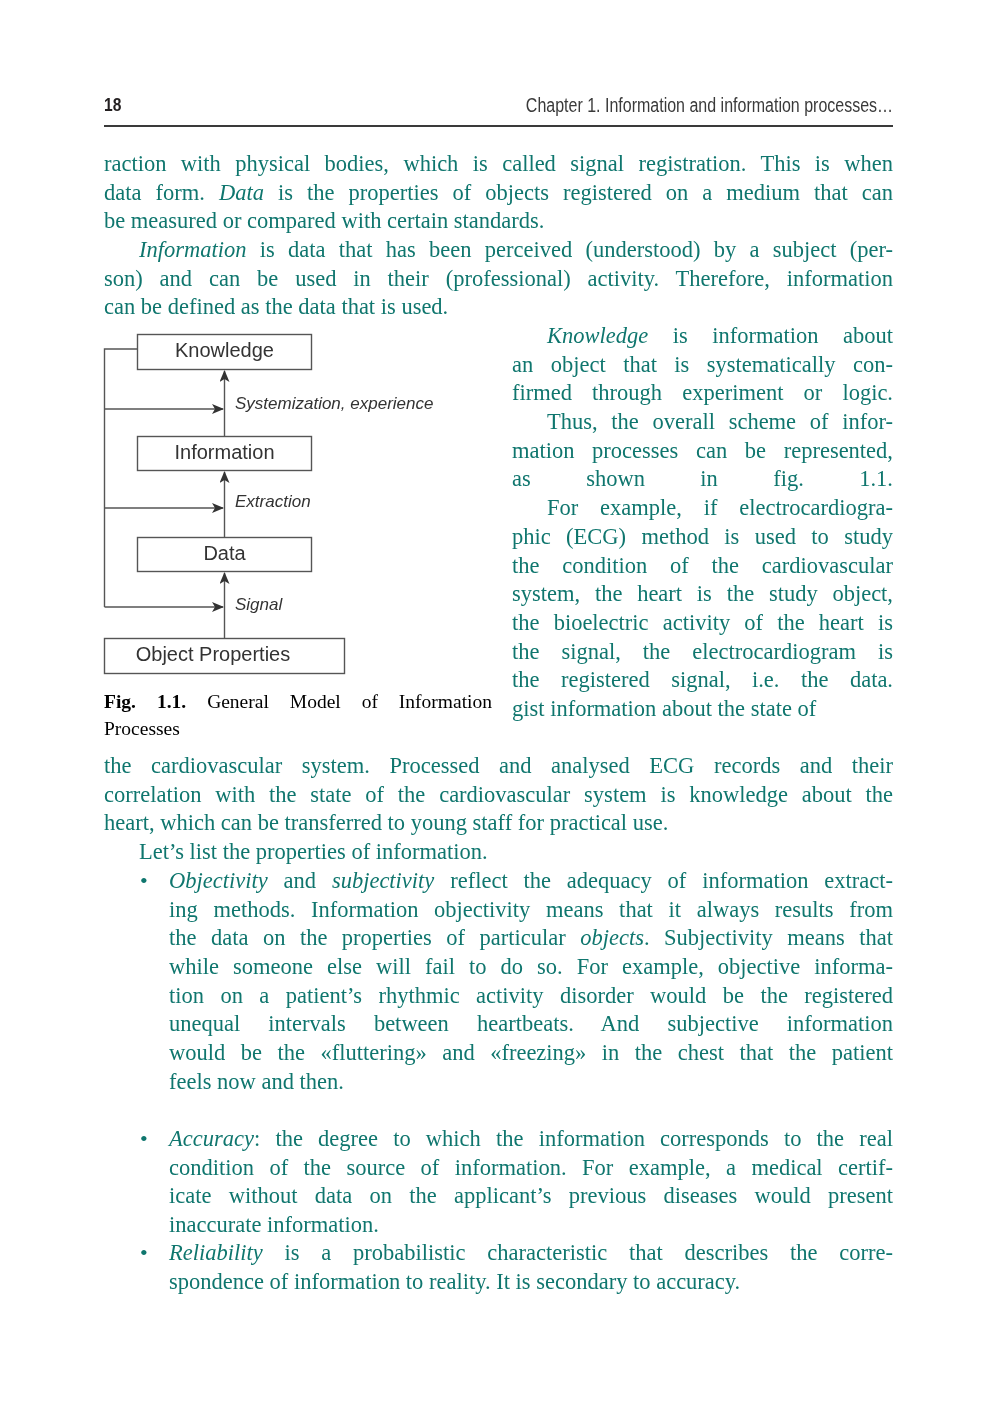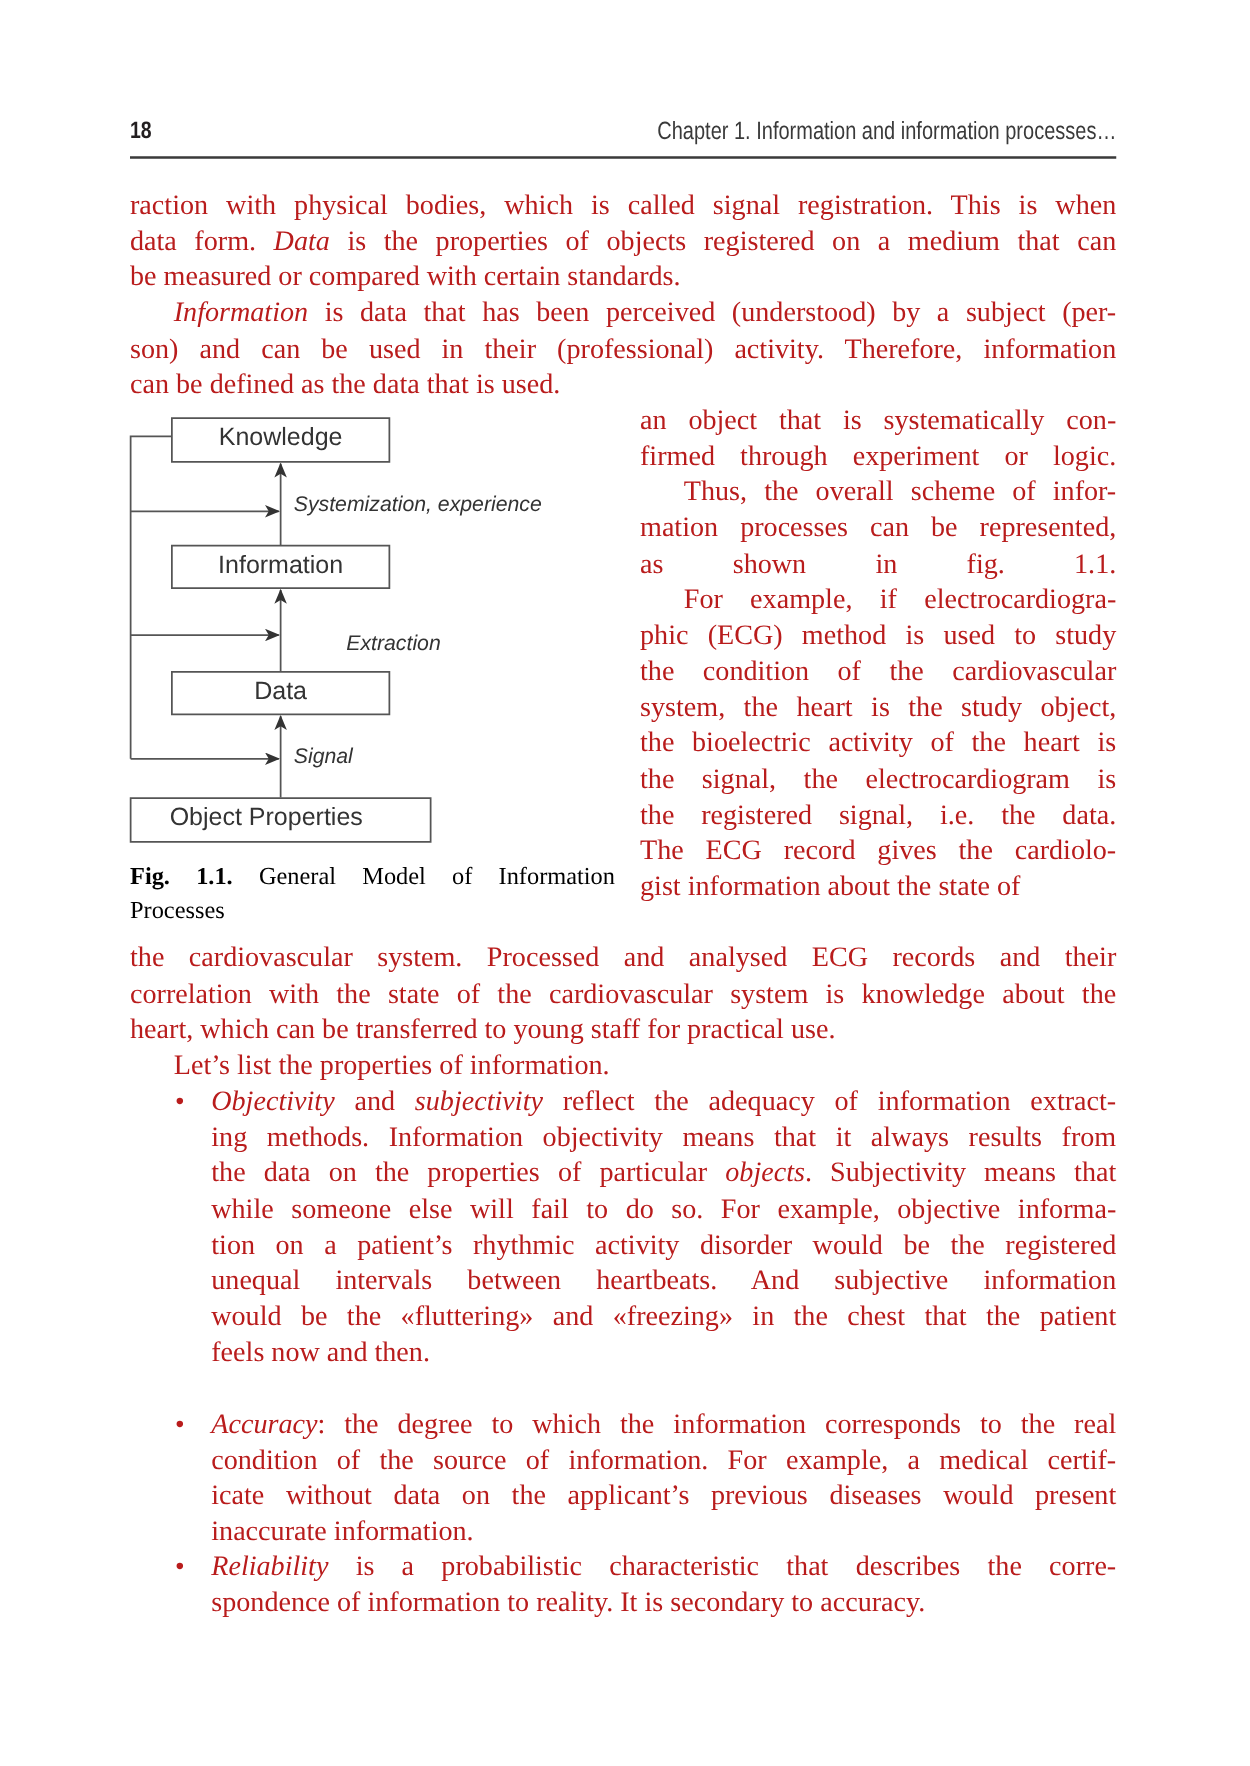--- a/index.html
+++ b/index.html
@@ -2,21 +2,21 @@
 <html><head>
 <meta charset="utf-8">
 <style>
   html, body { margin: 0; padding: 0; background: #ffffff; }
   body { width: 1000px; height: 1413px; position: relative; overflow: hidden; color: #231f20; }
   .header { position: absolute; left: 104px; top: 94px; width: 789px; height: 30px; }
   .page-num { position: absolute; left: 0; top: 0; font-family: "Liberation Sans", sans-serif; font-size: 19px; font-weight: bold; transform: scaleX(0.82); transform-origin: left; letter-spacing: 0; }
   .running-head { position: absolute; right: 0; top: 0; font-family: "Liberation Sans", sans-serif; font-size: 20px; white-space: nowrap; transform: scaleX(0.8); transform-origin: right; color: #3a3a3a; }
   .header-rule { position: absolute; left: 104px; top: 125px; width: 789px; height: 2px; background: #3a3a3a; }
 
-  .text { font-family: "Liberation Serif", serif; font-size: 22.5px; line-height: 28.7px; color: #b91c1c; }
+  .text { font-family: "Liberation Serif", serif; font-size: 22.5px; line-height: 28.7px; color: #0f766e; }
   .line { display: block; height: 28.7px; white-space: nowrap; text-align: justify; text-align-last: justify; }
   .line.last { text-align-last: left; }
 
   .block-full { position: absolute; left: 104px; width: 789px; }
   .block-right { position: absolute; left: 512px; width: 381px; }
   .block-bullet { position: absolute; left: 169px; width: 724px; }
   .bullet { position: absolute; left: -29px; font-size: 22px; }
 
   .diagram { position: absolute; left: 0; top: 0; width: 1000px; height: 700px; pointer-events: none; }
   .diagram svg { position: absolute; left: 0; top: 0; }
@@ -43,33 +43,33 @@
     <span class="line last">be measured or compared with certain standards.</span>
   </div>
 
 <div class="block-full text" style="top:236px;">
     <span class="line" style="padding-left: 35px;"><i>Information</i> is data that has been perceived (understood) by a subject (per-</span>
     <span class="line">son) and can be used in their (professional) activity. Therefore, information</span>
     <span class="line last">can be defined as the data that is used.</span>
   </div>
 
 <div class="block-right text" style="top:322px;">
+    <span class="line" style="padding-left: 35px;"><i>Knowledge</i> is information about</span>
     <span class="line">an object that is systematically con-</span>
     <span class="line">firmed through experiment or logic.</span>
     <span class="line" style="padding-left: 35px;">Thus, the overall scheme of infor-</span>
     <span class="line">mation processes can be represented,</span>
     <span class="line">as shown in fig. 1.1.</span>
     <span class="line" style="padding-left: 35px;">For example, if electrocardiogra-</span>
     <span class="line">phic (ECG) method is used to study</span>
     <span class="line">the condition of the cardiovascular</span>
     <span class="line">system, the heart is the study object,</span>
     <span class="line">the bioelectric activity of the heart is</span>
     <span class="line">the signal, the electrocardiogram is</span>
     <span class="line">the registered signal, i.e. the data.</span>
-    <span class="line">The ECG record gives the cardiolo-</span>
     <span class="line last">gist information about the state of</span>
   </div>
 
 <div class="diagram">
   <svg width="1000" height="700" viewBox="0 0 1000 700">
     <defs>
       <marker id="ah" markerWidth="12" markerHeight="10" refX="11" refY="5" orient="auto" markerUnits="userSpaceOnUse">
         <path d="M0,0 L12,5 L0,10 L3,5 Z" fill="#333"></path>
       </marker>
     </defs>
@@ -88,21 +88,21 @@
       <line x1="224.5" y1="436" x2="224.5" y2="371" marker-end="url(#ah)"></line>
       <line x1="224.5" y1="537" x2="224.5" y2="472" marker-end="url(#ah)"></line>
       <line x1="224.5" y1="638" x2="224.5" y2="573" marker-end="url(#ah)"></line>
     </g>
   </svg>
   <div class="box-label" style="left:137px; top:339px; width:175px;">Knowledge</div>
   <div class="box-label" style="left:137px; top:441px; width:175px;">Information</div>
   <div class="box-label" style="left:137px; top:542px; width:175px;">Data</div>
   <div class="box-label" style="left:104px; top:643px; width:218px;">Object Properties</div>
   <div class="arrow-label" style="left:235px; top:394px;">Systemization, experience</div>
-  <div class="arrow-label" style="left:235px; top:505px;margin-left:42px;">Extraction</div>
+  <div class="arrow-label" style="left:235px; top:492px;">Extraction</div>
   <div class="arrow-label" style="left:235px; top:595px;">Signal</div>
 </div>
 
 <div class="caption">
   <span class="line"><b>Fig. 1.1.</b> <span>General Model of Information</span></span>
   <span class="line last">Processes</span>
 </div>
 
 <div class="block-full text" style="top:752px;">
     <span class="line">the cardiovascular system. Processed and analysed ECG records and their</span>

